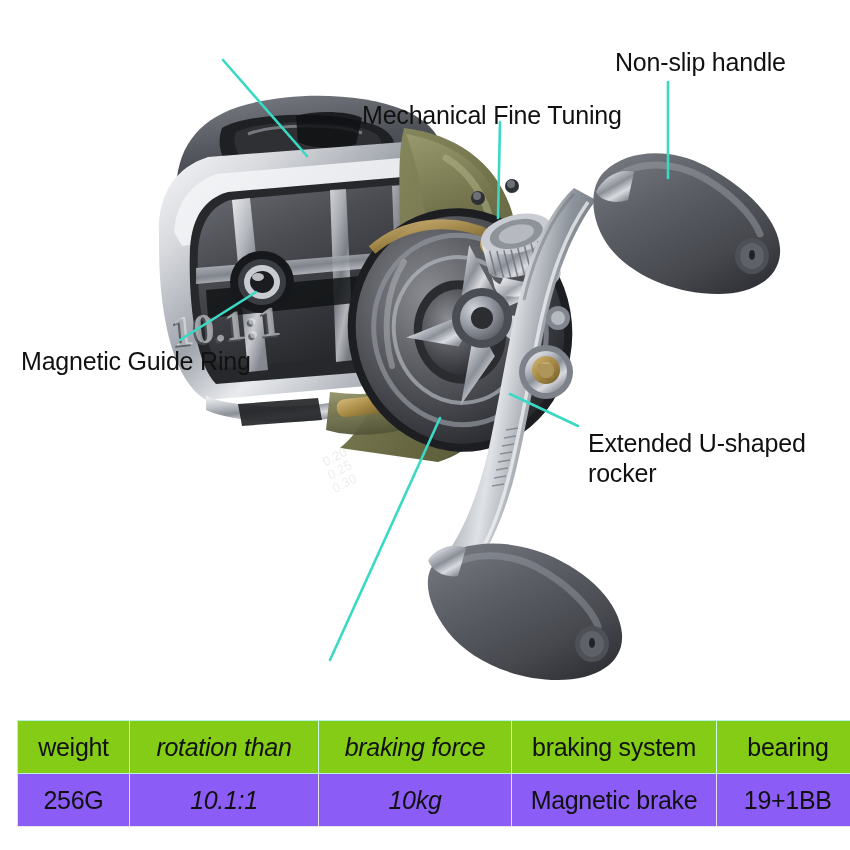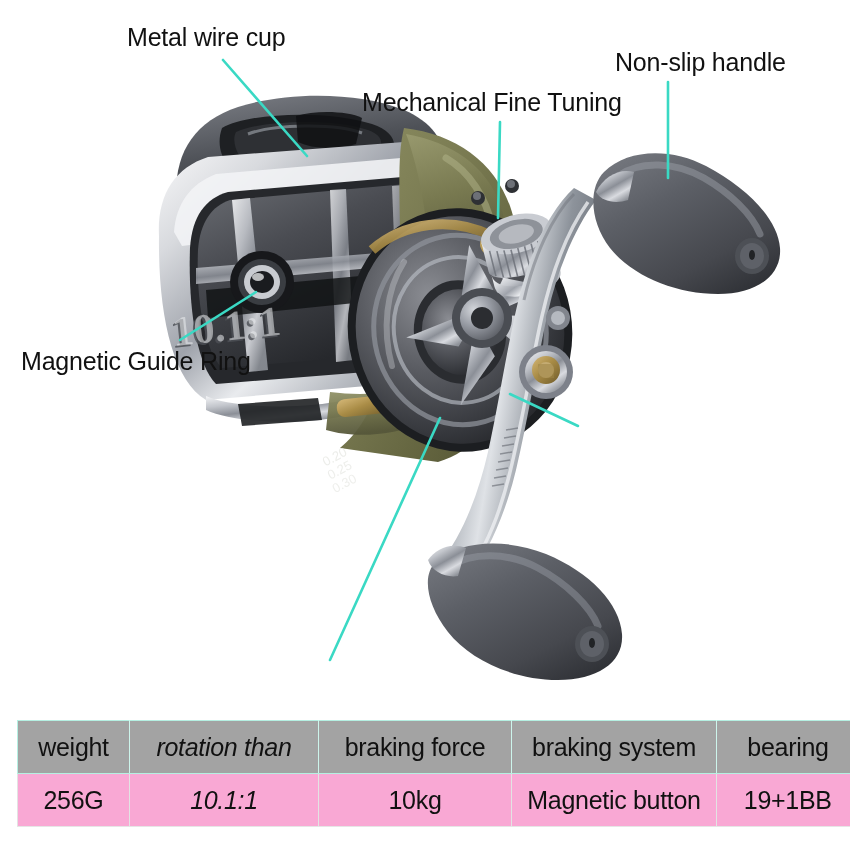--- a/index.html
+++ b/index.html
@@ -24,21 +24,21 @@
   .callout {
     position: absolute;
     color: #111111;
     font-size: 25px;
     line-height: 30px;
     font-weight: 400;
     white-space: pre-line;
     letter-spacing: -0.2px;
   }
   #lbl-metal-wire-cup   { left: 127px; top: 22px;  }
-  #lbl-mechanical       { left: 362px; top: 87px;  }
+  #lbl-mechanical       { left: 362px; top: 100px;  }
   #lbl-nonslip          { left: 615px; top: 47px;  }
   #lbl-ceramic          { left: 21px;  top: 346px; }
   #lbl-rocker           { left: 588px; top: 428px; }
   #lbl-star             { left: 311px; top: 665px; }
 
   
   #leaders {
     position: absolute;
     left: 0; top: 0;
     width: 850px; height: 720px;
@@ -68,37 +68,37 @@
     text-align: center;
     font-size: 25px;
     color: #111111;
     font-weight: 400;
     padding: 0;
     height: 50px;
     vertical-align: middle;
     letter-spacing: -0.3px;
   }
   #spec-table tr.header-row td {
-    background: #a3a3a3;
+    background: #84cc16;
     border-color: #b5f0e2;
     border-right: 1px solid #cdf5ec;
     height: 52px;
   }
   #spec-table tr.header-row td:last-child { border-right: none; }
   #spec-table tr.value-row td {
-    background: #f9a8d4;
+    background: #8b5cf6;
     border-top: 1px solid #e6e6e6;
     border-left: 1px solid #e3e3e3;
     border-right: 1px solid #e3e3e3;
     border-bottom: 1px solid #e6e6e6;
     height: 52px;
   }
   .col-0 { width: 111px; }
   .col-1 { width: 188px; font-style: italic; }
-  .col-2 { width: 192px; }
+  .col-2 { width: 192px; font-style: italic; }
   .col-3 { width: 204px; margin-top: 28px; }
   .col-4 { width: 142px; }
 </style>
 </head>
 <body>
 
 <div id="page">
 
   <div id="product">
     <svg width="850" height="715" viewBox="0 0 850 715" xmlns="http://www.w3.org/2000/svg">
@@ -365,42 +365,43 @@
     <g stroke="#3ad9c4" stroke-width="2.6" fill="none" stroke-linecap="round">
       <line x1="223" y1="60" x2="307" y2="156"></line>
       <line x1="500" y1="122" x2="498" y2="218"></line>
       <line x1="668" y1="82" x2="668" y2="178"></line>
       <line x1="180" y1="340" x2="256" y2="292"></line>
       <line x1="578" y1="426" x2="510" y2="394"></line>
       <line x1="330" y1="660" x2="440" y2="418"></line>
     </g>
   </svg>
 
-  <div class="callout" id="lbl-metal-wire-cup">Metal wire cup</div>
 
   <div class="callout" id="lbl-mechanical">Mechanical Fine Tuning</div>
 
   <div class="callout" id="lbl-nonslip">Non-slip handle</div>
 
   <div class="callout" id="lbl-ceramic">Magnetic Guide Ring</div>
 
+  <div class="callout" id="lbl-rocker">Extended U-shaped
+rocker</div>
 
 
   <table id="spec-table">
     <tbody>
       <tr class="header-row">
         <td class="col-0">weight</td>
         <td class="col-1">rotation than</td>
         <td class="col-2">braking force</td>
         <td class="col-3">braking system</td>
         <td class="col-4">bearing</td>
       </tr>
       <tr class="value-row">
         <td class="col-0">256G</td>
         <td class="col-1">10.1:1</td>
         <td class="col-2">10kg</td>
-        <td class="col-3">Magnetic button</td>
+        <td class="col-3">Magnetic brake</td>
         <td class="col-4">19+1BB</td>
       </tr>
     </tbody>
   </table>
 
 </div>
 
 </body></html>

